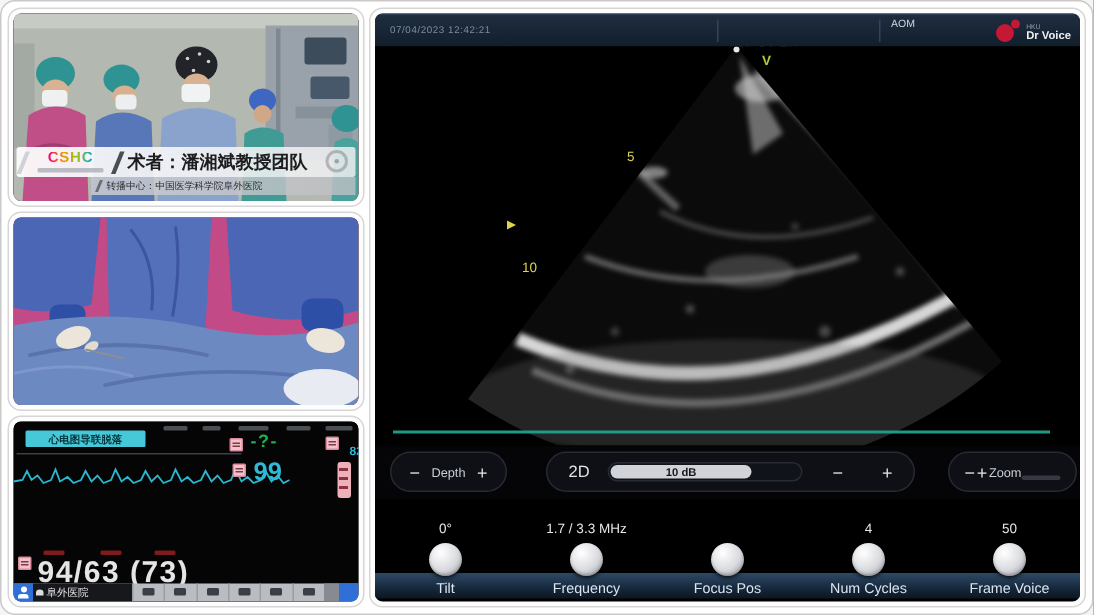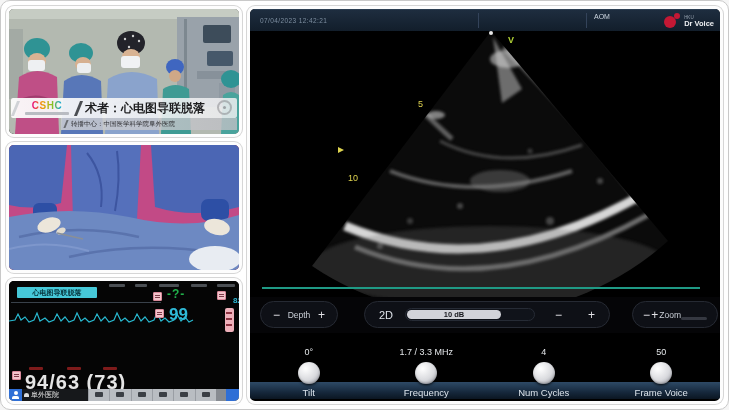--- a/index.html
+++ b/index.html
@@ -152,21 +152,21 @@
         <path d="M212,125 L214,86 Q222,80 230,86 L230,125 Z" fill="#49a39c"></path>
       </svg>
       <div class="banner">
         <div class="banner-main">
           <div class="slash light"></div>
           <div class="logo-wrap">
             <span class="logo-text">CSHC</span>
             <span class="logo-under"></span>
           </div>
           <div class="slash dark"></div>
-          <span class="banner-title">术者：心电图导联脱落</span>
+          <span class="banner-title">术者：潘湘斌教授团队</span>
           <div class="emblem"></div>
         </div>
         <div class="banner-sub">
           <div class="slash"></div>
           <span>转播中心：中国医学科学院阜外医院</span>
         </div>
       </div>
     </div>
 
     <div class="panel cam">
@@ -333,20 +333,25 @@
         <div class="knob-val">0°</div>
         <div class="knob"></div>
         <div class="knob-label">Tilt</div>
       </div>
       <div class="knob-col">
         <div class="knob-val">1.7 / 3.3 MHz</div>
         <div class="knob"></div>
         <div class="knob-label">Frequency</div>
       </div>
       <div class="knob-col">
+        <div class="knob-val"></div>
+        <div class="knob"></div>
+        <div class="knob-label">Focus Pos</div>
+      </div>
+      <div class="knob-col">
         <div class="knob-val">4</div>
         <div class="knob"></div>
         <div class="knob-label">Num Cycles</div>
       </div>
       <div class="knob-col">
         <div class="knob-val">50</div>
         <div class="knob"></div>
         <div class="knob-label">Frame Voice</div>
       </div>
     </div>

